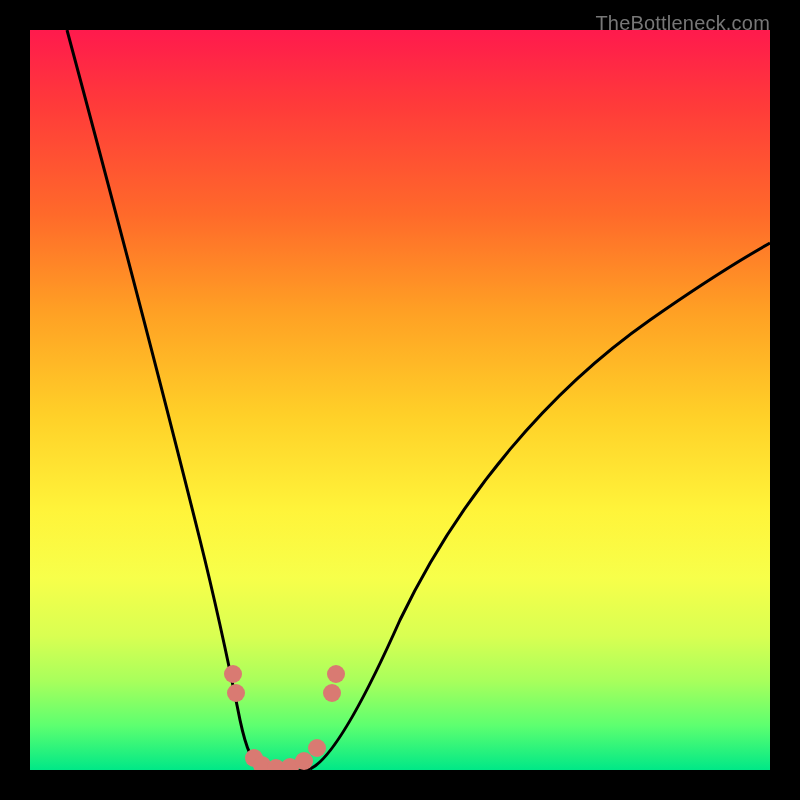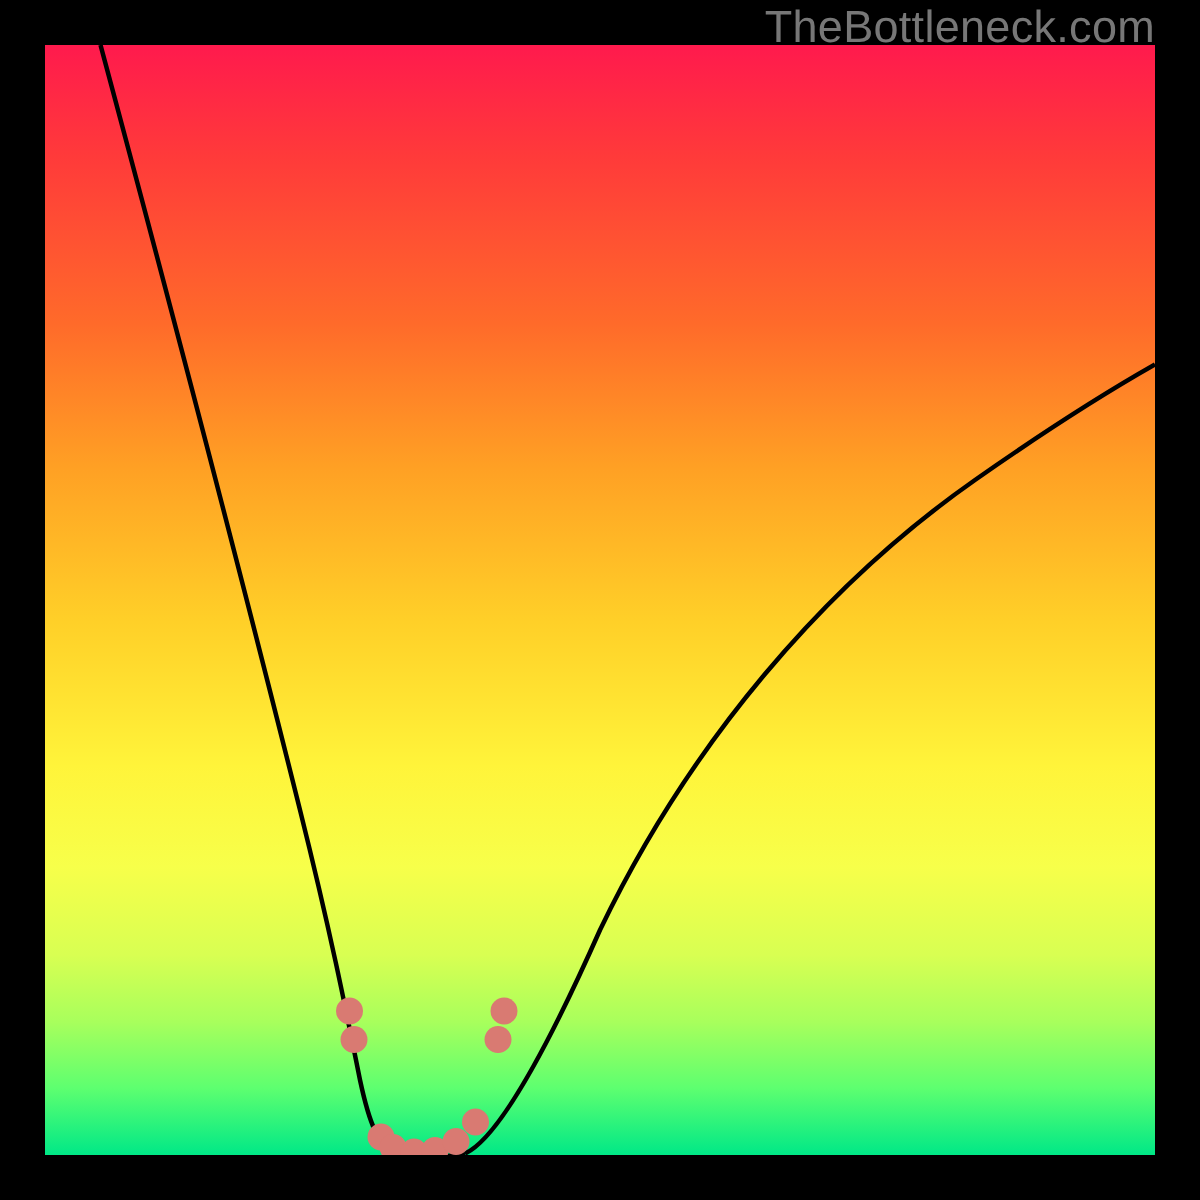--- a/index.html
+++ b/index.html
@@ -34,24 +34,24 @@
       #fff43a 65%,
       #f7ff4a 74%,
       #d8ff52 82%,
       #a8ff5c 88%,
       #5dff70 94%,
       #00e887 100%
     );
   }
   .watermark {
     position: absolute;
-    top: 2px;
+    top: 12px;
     right: 30px;
     color: #777;
-    font-size: 30px;
+    font-size: 20px;
     font-weight: 400;
     letter-spacing: 0.2px;
     user-select: none;
   }
   svg.curves {
     position: absolute;
     left: 30px;
     top: 30px;
     width: 740px;
     height: 740px;

